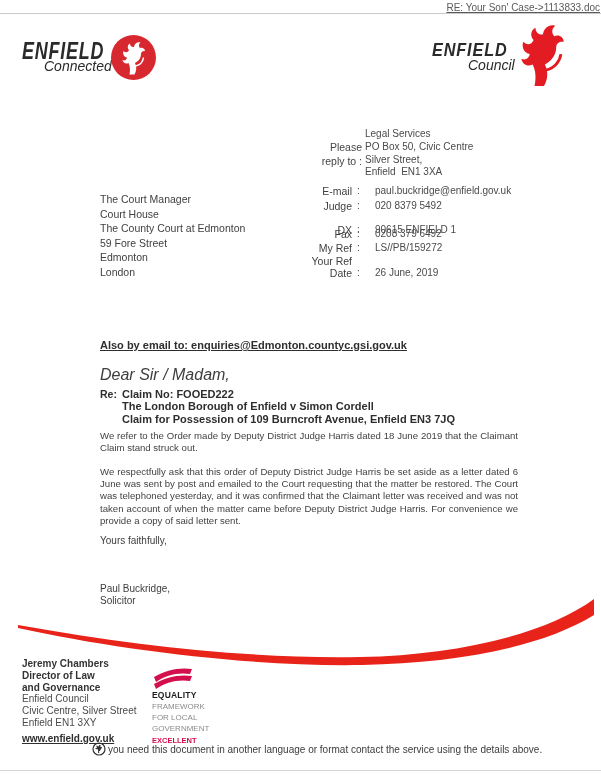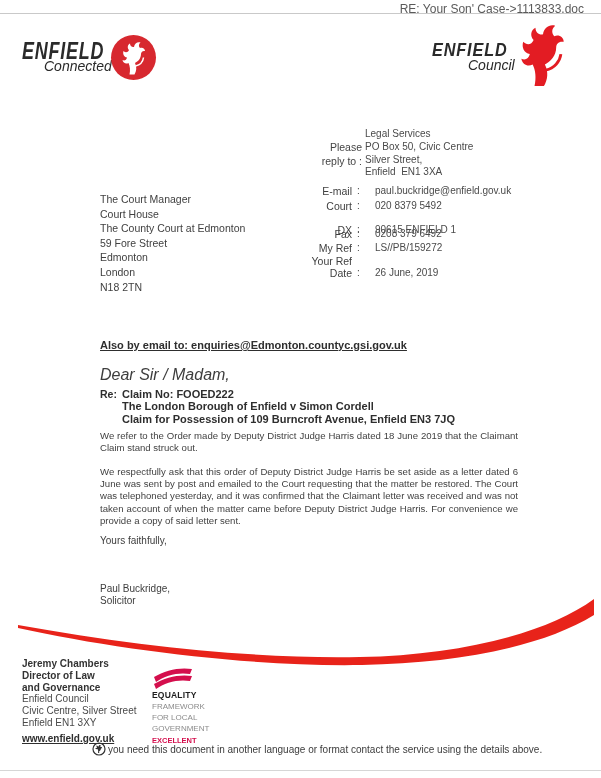--- a/index.html
+++ b/index.html
@@ -1,19 +1,19 @@
 <!DOCTYPE html>
 <html><head>
 <meta charset="utf-8">
 <style>
   html,body{margin:0;padding:0;background:#ffffff;}
   .page{position:relative;width:601px;height:778px;background:#fff;overflow:hidden;
         font-family:"Liberation Sans",sans-serif;color:#3d3d3d;}
   .abs{position:absolute;}
-  .doc-title{top:2px;right:17px;font-size:12px;color:#5a5a5a;}
+  .doc-title{top:2px;right:1px;font-size:10px;color:#5a5a5a;text-decoration:underline;}
   .hline{left:0;width:601px;height:1px;background:#c9c9c9;}
   .top-line{top:13px;}
   .bottom-line{top:770px;background:#d6d6d6;}
 
   
   .logo-word{font-weight:bold;font-style:italic;color:#2a2a2a;letter-spacing:1px;}
   .logo-left-word{left:22px;top:38px;font-size:23px;transform:scaleX(0.78);transform-origin:0 0;}
   .logo-left-sub{left:44px;top:58px;font-size:14px;font-style:italic;color:#2a2a2a;}
   .lion-circle{left:111px;top:35px;width:45px;height:45px;border-radius:50%;background:#d7282f;
                display:flex;align-items:center;justify-content:center;}
@@ -97,30 +97,29 @@
     <div>Enfield&nbsp;&nbsp;EN1 3XA</div>
   </div>
 
   <div class="abs recipient">
     <div>The Court Manager</div>
     <div>Court House</div>
     <div>The County Court at Edmonton</div>
     <div>59 Fore Street</div>
     <div>Edmonton</div>
     <div>London</div>
-    <div>N18 2TN</div>
   </div>
 
   <div class="abs frow" style="top:185px">
     <div class="flabel">E-mail</div>
     <div class="fsep">:</div>
     <div class="fvalue"><span class="link">paul.buckridge@enfield.gov.uk</span></div>
   </div>
   <div class="abs frow" style="top:200px">
-    <div class="flabel">Court</div>
+    <div class="flabel">Judge</div>
     <div class="fsep">:</div>
     <div class="fvalue">020 8379 5492</div>
   </div>
   <div class="abs frow" style="top:224px">
     <div class="flabel">DX</div>
     <div class="fsep">:</div>
     <div class="fvalue">90615 ENFIELD 1</div>
   </div>
   <div class="abs frow" style="top:228px">
     <div class="flabel">Fax</div>

